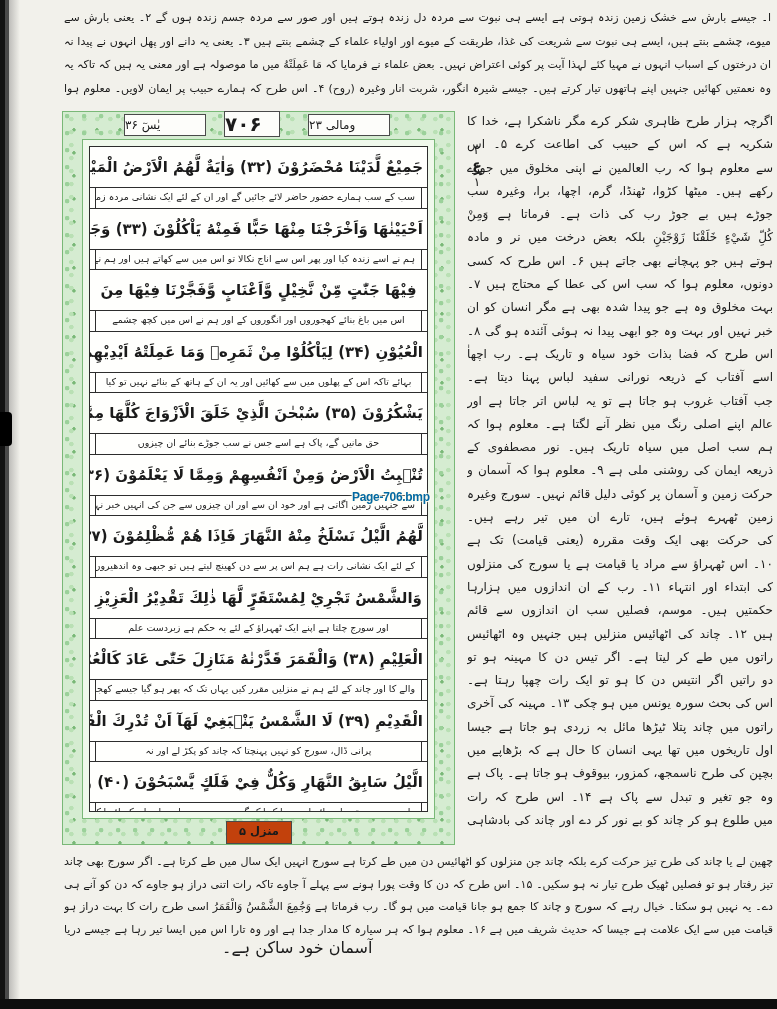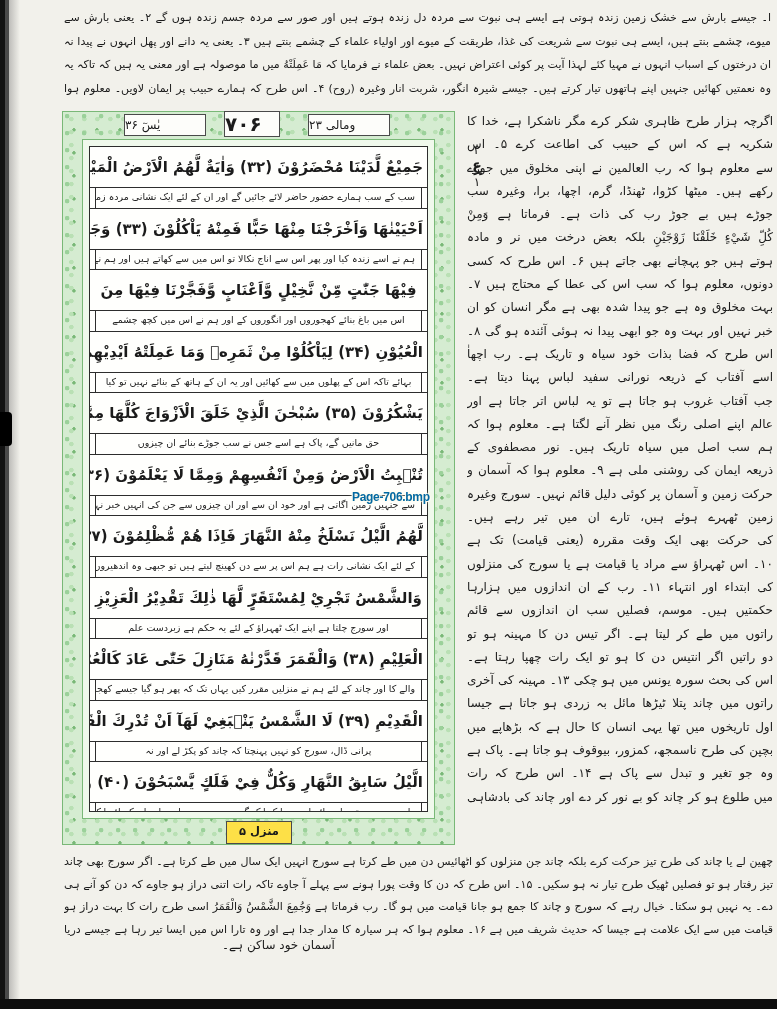--- a/index.html
+++ b/index.html
@@ -46,39 +46,39 @@
     white-space:nowrap;text-align:center;color:#222;}
 
   
   .hbox{position:absolute;background:#fdfdfa;border:1px solid #4a4a4a;text-align:left;
     font-size:12px;line-height:20px;overflow:hidden;}
   .hbox.juz{left:308px;top:114px;width:80px;height:20px;}
   .hbox.pageno{left:224px;top:111px;width:54px;height:24px;font-size:20px;font-weight:700;line-height:24px;}
   .hbox.surah{left:124px;top:114px;width:80px;height:20px;}
 
   
-  .manzil{position:absolute;left:226px;top:821px;width:64px;height:21px;background:#fde047;
+  .manzil{position:absolute;left:226px;top:821px;width:64px;height:21px;background:#c2410c;
     border:1px solid #4a4a4a;text-align:center;font-size:11.5px;line-height:19px;font-weight:700;}
 
   
   .ruku{position:absolute;left:468px;top:143px;width:18px;display:flex;flex-direction:column;
     align-items:center;font-size:12px;line-height:15px;}
   .ruku .ain{font-size:14px;font-weight:700;}
   .ruku .below{border-top:1px solid #333;padding-top:1px;min-width:10px;text-align:center;}
 
   
   .commentary{position:absolute;left:467px;top:110px;width:306px;}
   .com-line{font-size:12px;line-height:23.3px;height:23.3px;overflow:hidden;
     text-align:justify;text-align-last:justify;}
 
   
   .bottom-section{position:absolute;left:64px;top:851px;width:709px;}
   .bottom-line{font-size:11px;line-height:22.5px;height:22.5px;overflow:hidden;
     text-align:justify;text-align-last:justify;}
-  .bottom-last{position:absolute;left:222px;top:938px;font-size:12px;white-space:nowrap;}
+  .bottom-last{position:absolute;left:222px;top:938px;font-size:16px;white-space:nowrap;}
 
   
   .tooltip{position:absolute;left:352px;top:490px;direction:ltr;
     font-family:"Liberation Sans",sans-serif;font-size:12px;font-weight:700;color:#0369a1;
     text-shadow:0 0 2px #fffdf0,0 0 4px #fff8d8,1px 1px 0 #ffffff,-1px -1px 0 #ffffff;
     letter-spacing:-0.3px;}
 </style>
 </head>
 <body>
 
@@ -152,20 +152,21 @@
       <div class="com-line">جب آفتاب غروب ہو جاتا ہے تو یہ لباس اتر جاتا ہے اور</div>
       <div class="com-line">عالم اپنے اصلی رنگ میں نظر آنے لگتا ہے۔ معلوم ہوا کہ</div>
       <div class="com-line">ہم سب اصل میں سیاہ تاریک ہیں۔ نور مصطفوی کے</div>
       <div class="com-line">ذریعہ ایمان کی روشنی ملی ہے ۹۔ معلوم ہوا کہ آسمان و</div>
       <div class="com-line">حرکت زمین و آسمان پر کوئی دلیل قائم نہیں۔ سورج وغیرہ</div>
       <div class="com-line">زمین ٹھہرے ہوئے ہیں، تارے ان میں تیر رہے ہیں۔</div>
       <div class="com-line">کی حرکت بھی ایک وقت مقررہ (یعنی قیامت) تک ہے</div>
       <div class="com-line">۱۰۔ اس ٹھہراؤ سے مراد یا قیامت ہے یا سورج کی منزلوں</div>
       <div class="com-line">کی ابتداء اور انتہاء ۱۱۔ رب کے ان اندازوں میں ہزارہا</div>
       <div class="com-line">حکمتیں ہیں۔ موسم، فصلیں سب ان اندازوں سے قائم</div>
+      <div class="com-line">ہیں ۱۲۔ چاند کی اٹھائیس منزلیں ہیں جنہیں وہ اٹھائیس</div>
       <div class="com-line">راتوں میں طے کر لیتا ہے۔ اگر تیس دن کا مہینہ ہو تو</div>
       <div class="com-line">دو راتیں اگر انتیس دن کا ہو تو ایک رات چھپا رہتا ہے۔</div>
       <div class="com-line">اس کی بحث سورہ یونس میں ہو چکی ۱۳۔ مہینہ کی آخری</div>
       <div class="com-line">راتوں میں چاند پتلا ٹیڑھا مائل بہ زردی ہو جاتا ہے جیسا</div>
       <div class="com-line">اول تاریخوں میں تھا یہی انسان کا حال ہے کہ بڑھاپے میں</div>
       <div class="com-line">بچپن کی طرح ناسمجھ، کمزور، بیوقوف ہو جاتا ہے۔ پاک ہے</div>
       <div class="com-line">وہ جو تغیر و تبدل سے پاک ہے ۱۴۔ اس طرح کہ رات</div>
       <div class="com-line">میں طلوع ہو کر چاند کو بے نور کر دے اور چاند کی بادشاہی</div>
     </div>
 

